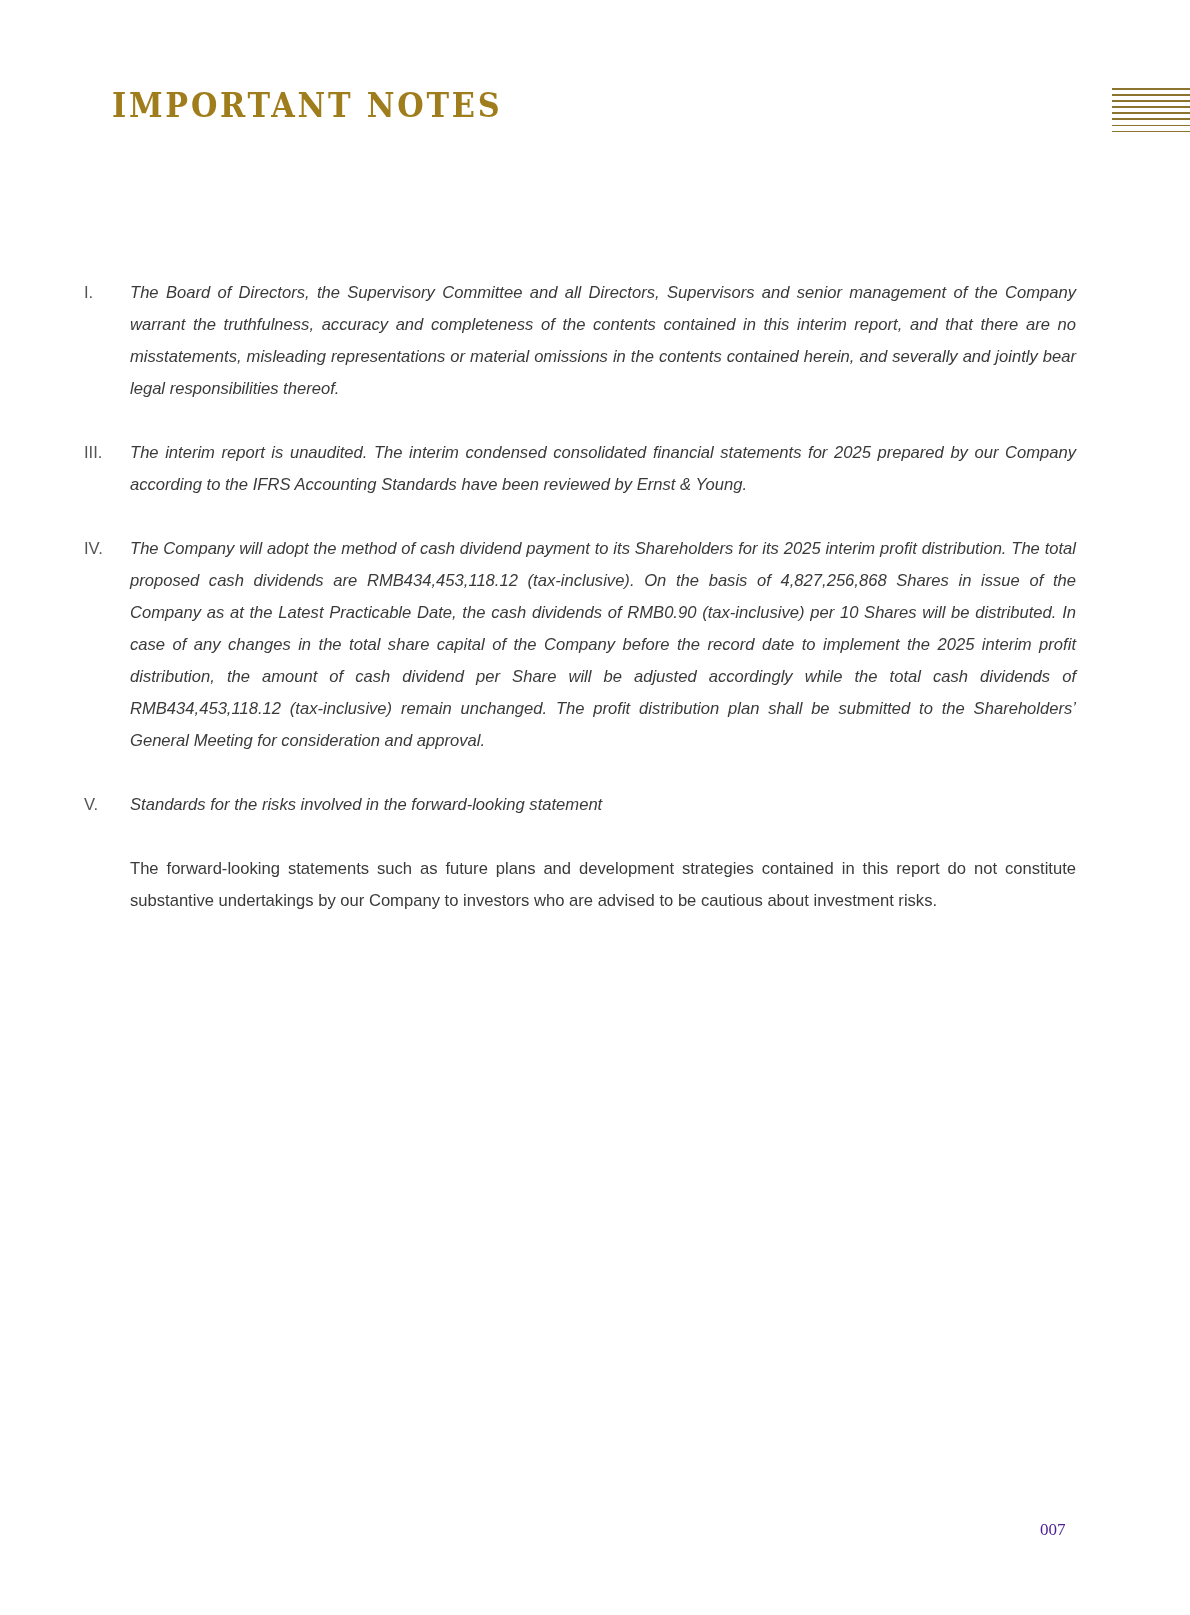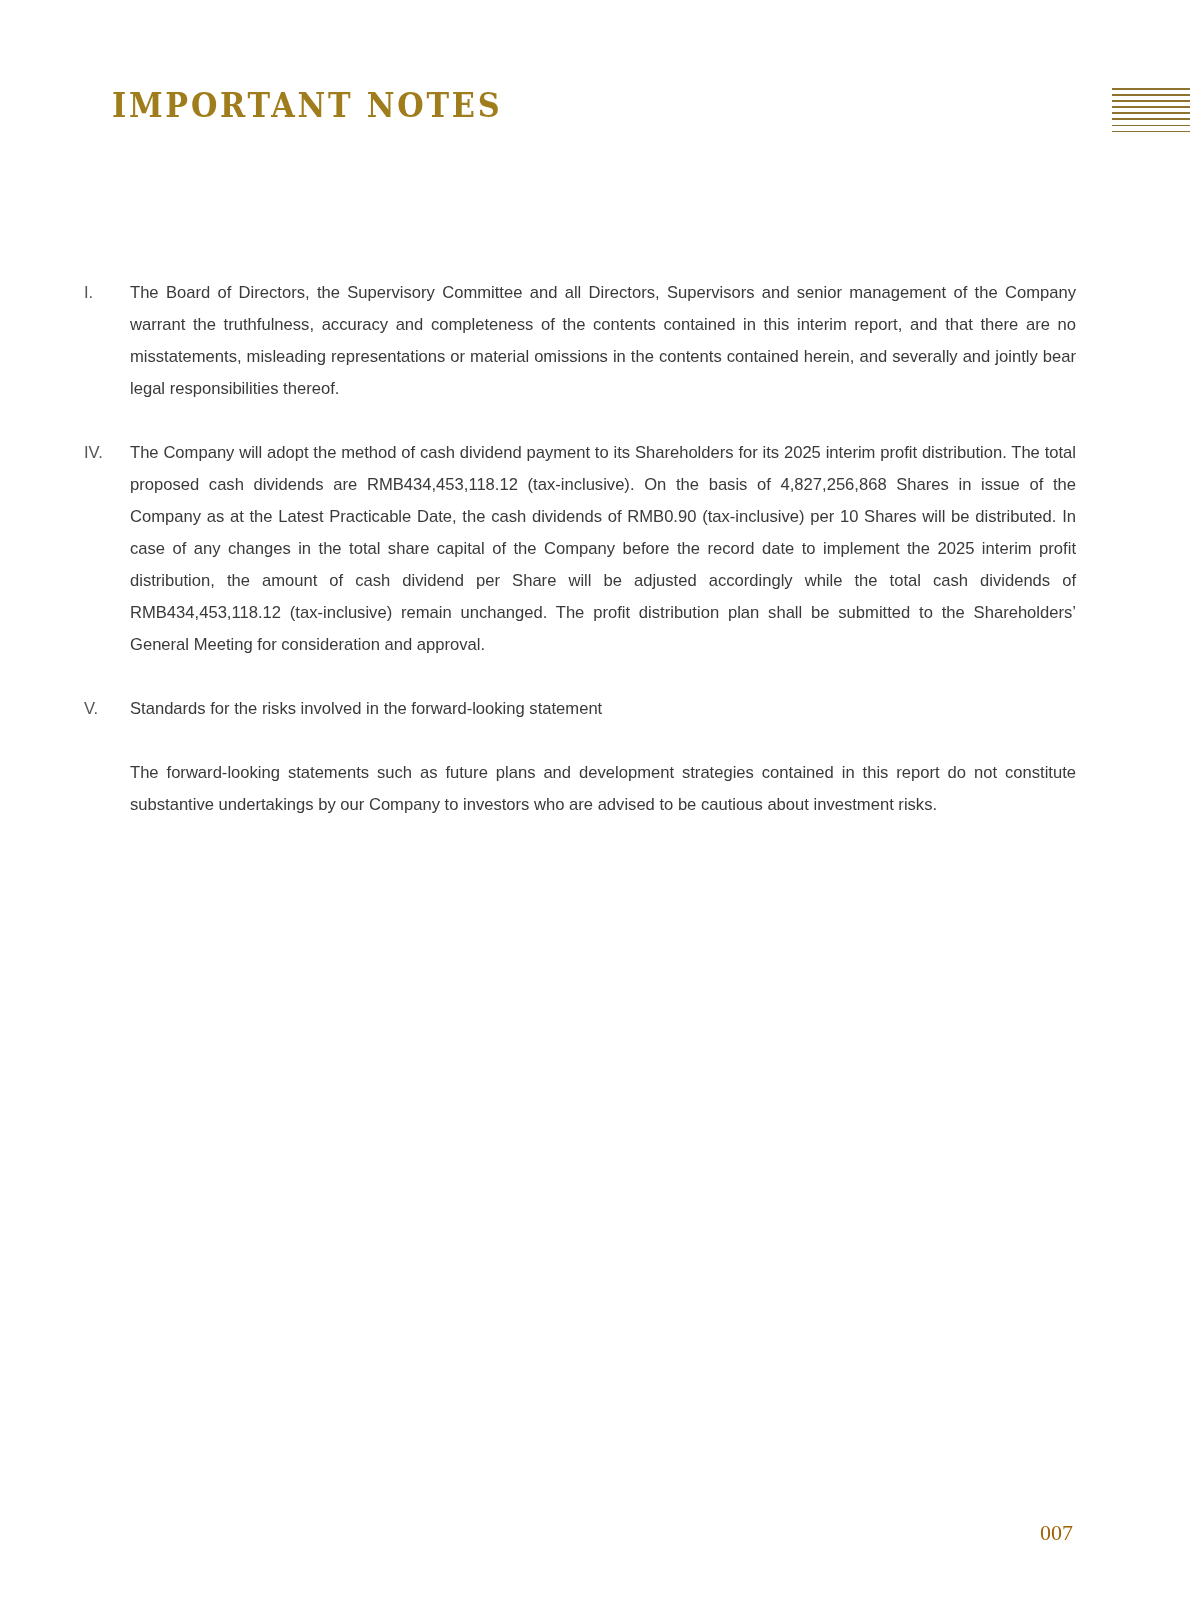--- a/index.html
+++ b/index.html
@@ -13,25 +13,25 @@
   }
   .deco { position: absolute; left: 1112px; top: 88px; width: 78px; }
   .deco div { height: 1.5px; background: #8c7430; margin-bottom: 4.6px; }
   .notes {
     position: absolute; left: 84px; top: 277px; width: 992px;
     font-family: "Liberation Sans", sans-serif; font-size: 16.6px;
     line-height: 32px; color: #3a3a3a; font-weight: 300;
   }
   .item { display: flex; margin-bottom: 32px; }
   .num { width: 46px; flex: none; color: #555; }
-  .txt { flex: 1; text-align: justify; }
+  .txt { flex: 1; text-align: justify; font-style: italic; }
   .sub { padding-left: 46px; text-align: justify; margin-bottom: 24px; }
   .page-num {
     position: absolute; left: 1040px; top: 1520px;
-    font-family: "Liberation Serif", serif; font-size: 22px; color: #a16207;
+    font-family: "Liberation Serif", serif; font-size: 17px; color: #4c1d95;
   }
 </style>
 </head>
 <body>
 
 <h1 class="title">IMPORTANT NOTES</h1>
 
 <div class="deco">
   <div></div>
   <div></div>
@@ -42,20 +42,24 @@
   <div></div>
   <div></div>
 </div>
 
 <div class="notes">
   <div class="item">
     <span class="num">I.</span>
     <span class="txt">The Board of Directors, the Supervisory Committee and all Directors, Supervisors and senior management of the Company warrant the truthfulness, accuracy and completeness of the contents contained in this interim report, and that there are no misstatements, misleading representations or material omissions in the contents contained herein, and severally and jointly bear legal responsibilities thereof.</span>
   </div>
   <div class="item">
+    <span class="num">III.</span>
+    <span class="txt">The interim report is unaudited. The interim condensed consolidated financial statements for 2025 prepared by our Company according to the IFRS Accounting Standards have been reviewed by Ernst &amp; Young.</span>
+  </div>
+  <div class="item">
     <span class="num">IV.</span>
     <span class="txt">The Company will adopt the method of cash dividend payment to its Shareholders for its 2025 interim profit distribution. The total proposed cash dividends are RMB434,453,118.12 (tax-inclusive). On the basis of 4,827,256,868 Shares in issue of the Company as at the Latest Practicable Date, the cash dividends of RMB0.90 (tax-inclusive) per 10 Shares will be distributed. In case of any changes in the total share capital of the Company before the record date to implement the 2025 interim profit distribution, the amount of cash dividend per Share will be adjusted accordingly while the total cash dividends of RMB434,453,118.12 (tax-inclusive) remain unchanged. The profit distribution plan shall be submitted to the Shareholders’ General Meeting for consideration and approval.</span>
   </div>
   <div class="item">
     <span class="num">V.</span>
     <span class="txt">Standards for the risks involved in the forward-looking statement</span>
   </div>
   <div class="sub">The forward-looking statements such as future plans and development strategies contained in this report do not constitute substantive undertakings by our Company to investors who are advised to be cautious about investment risks.</div>
 </div>
 

